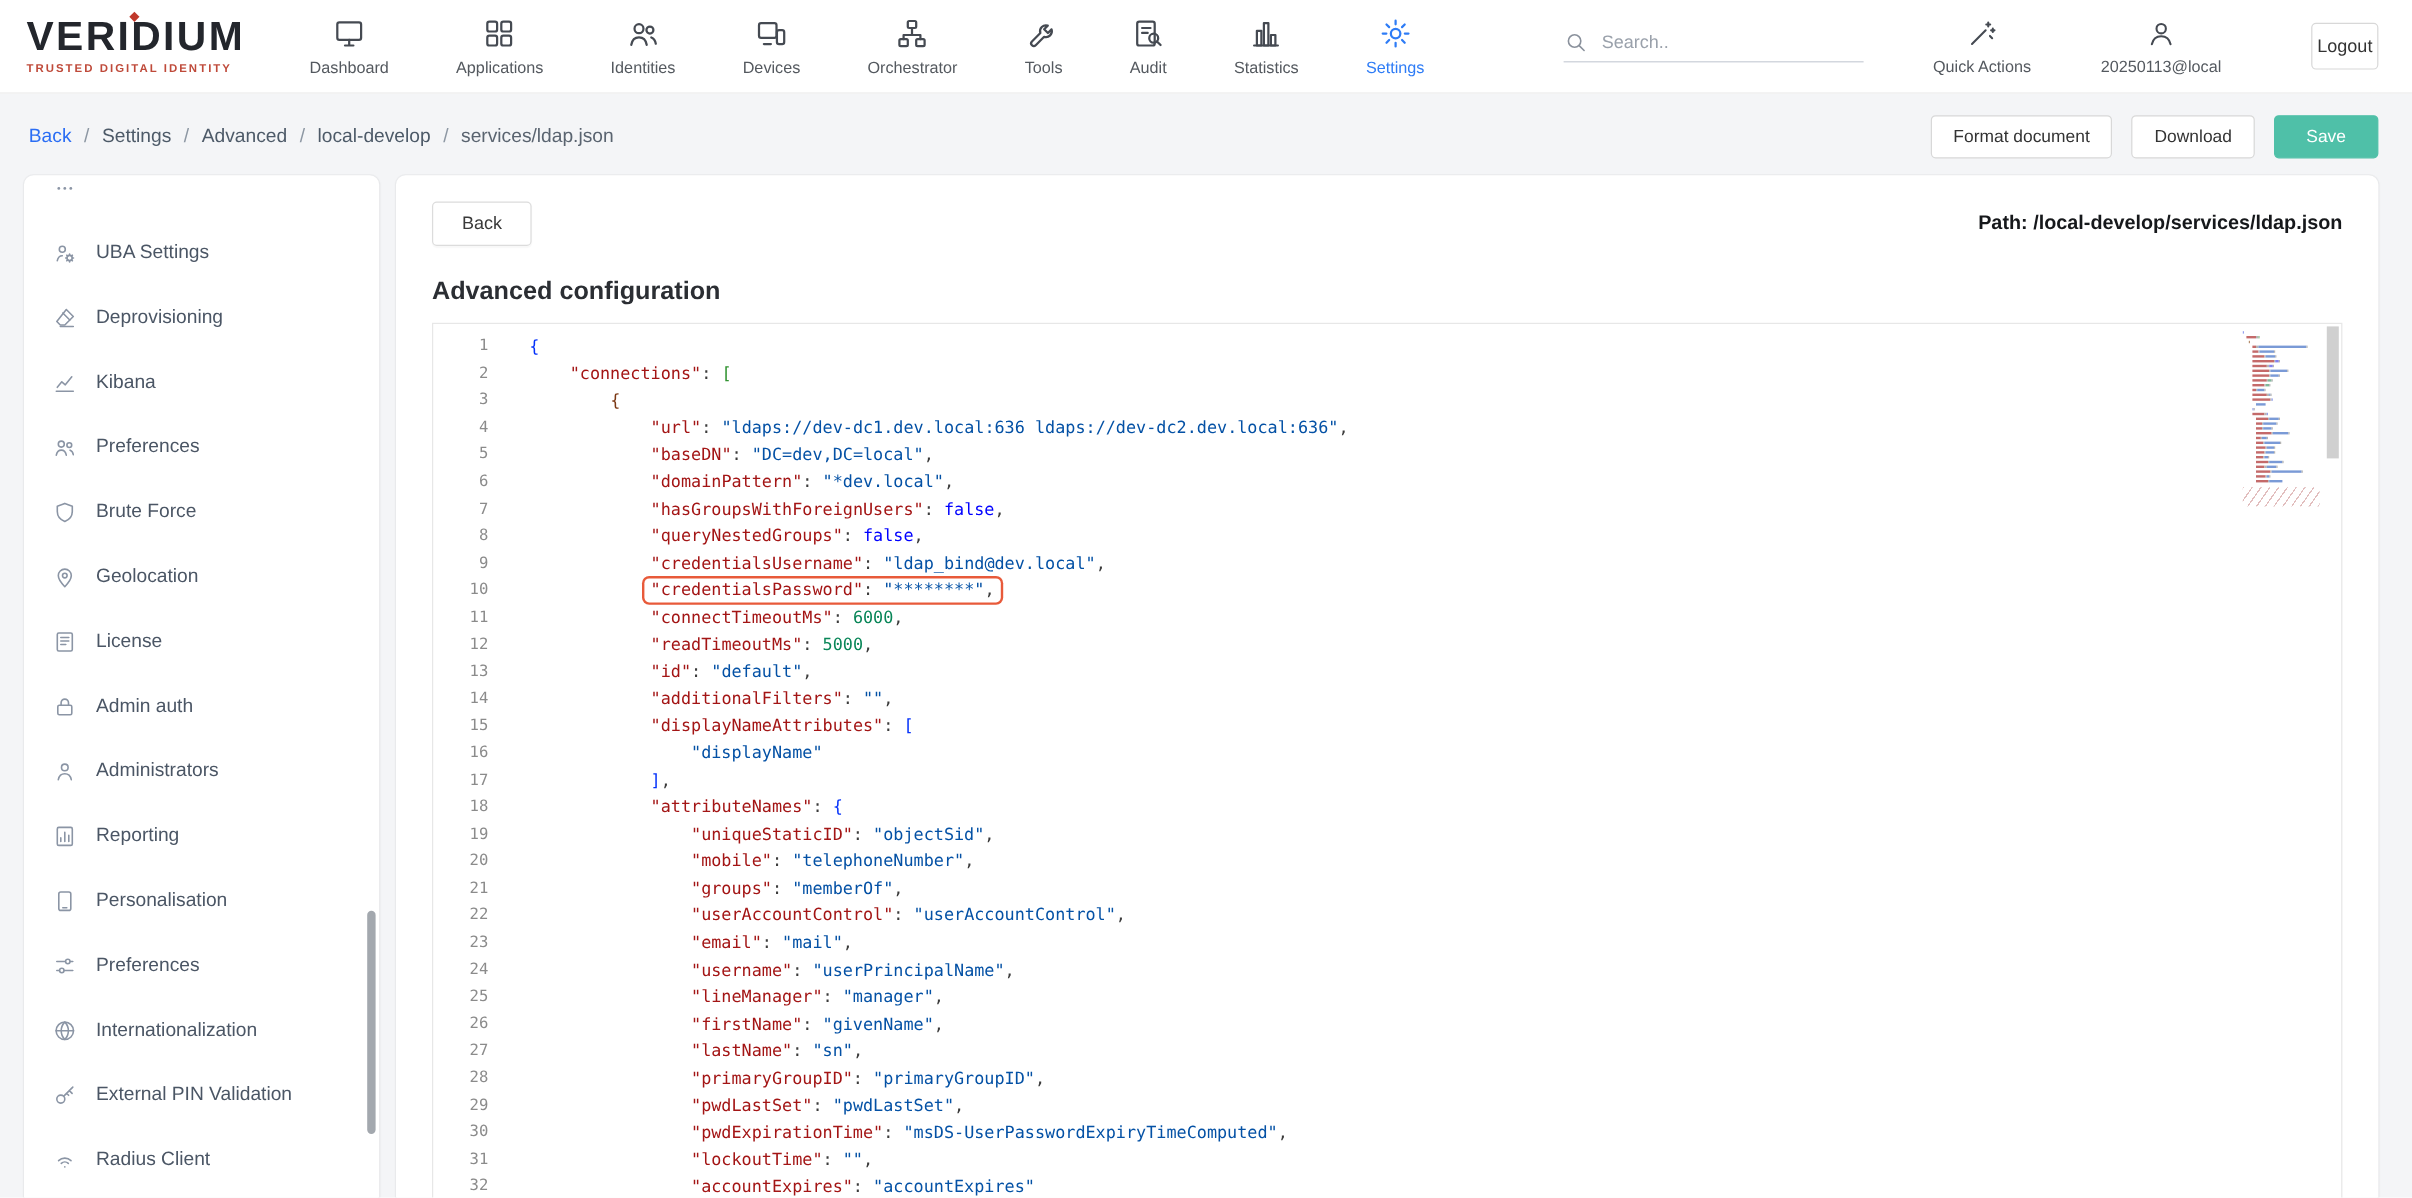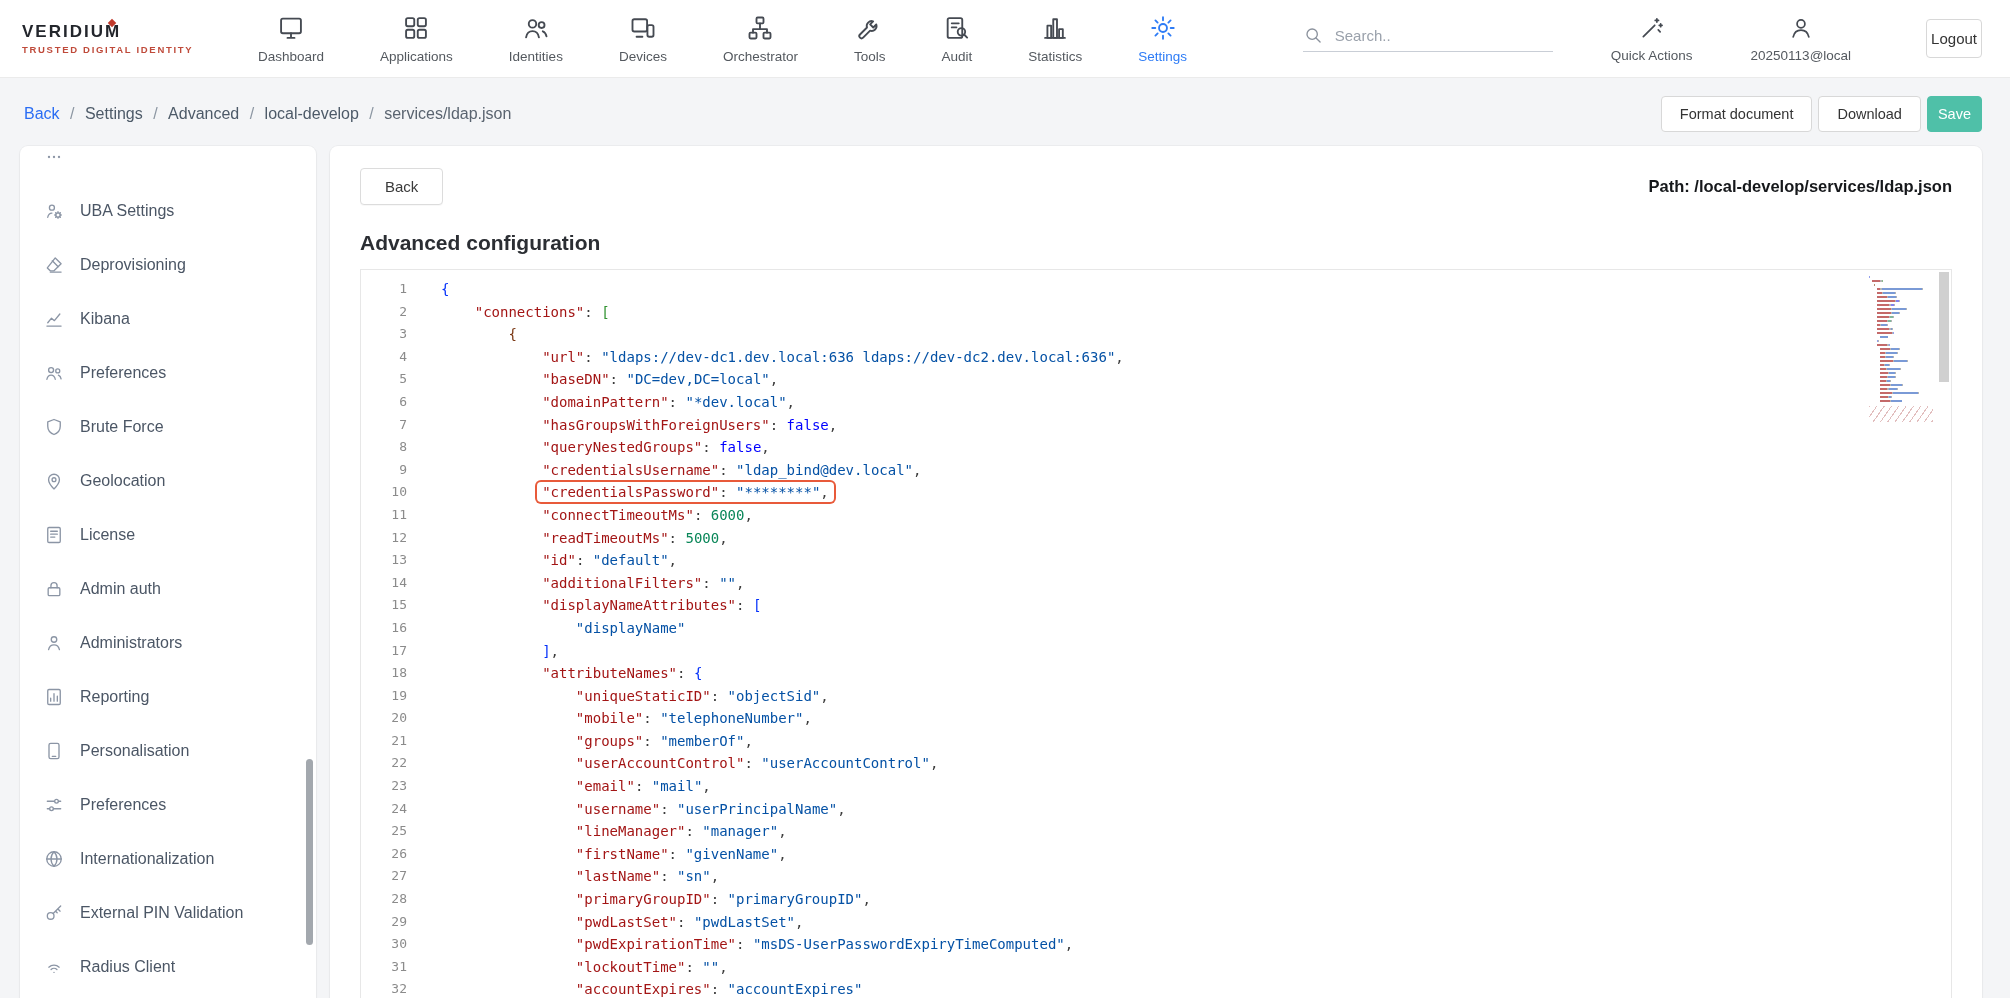--- a/index.html
+++ b/index.html
@@ -10,21 +10,21 @@
     color: #333;
   }
 
   
   .header {
     height: 78px; background: #fff; border-bottom: 1px solid #ebebeb;
     display: flex; align-items: center; padding: 0 28px 0 22px;
   }
   .brand { display: flex; flex-direction: column; margin-right: 46px; min-width: 190px; }
   .brand-name {
-    font-size: 17px; font-weight: 700; letter-spacing: 2px; color: #23262c;
+    font-size: 34px; font-weight: 700; letter-spacing: 2px; color: #23262c;
     position: relative; line-height: 1;
   }
   .brand-name::after {
     content: ""; position: absolute; left: 87px; top: -3px; width: 6px; height: 6px;
     background: #c0392b; transform: rotate(45deg);
   }
   .brand-tagline { font-size: 9.5px; letter-spacing: 1.7px; color: #bf4a3a; margin-top: 4px; font-weight: 600; }
 
   .main-nav { display: flex; gap: 56px; align-items: flex-end; }
   .nav-item { display: flex; flex-direction: column; align-items: center; cursor: pointer; color: #454a52; }
@@ -51,26 +51,26 @@
   }
 
   
   .breadcrumb-bar { display: flex; align-items: center; padding: 18px 28px 14px 24px; }
   .breadcrumb { font-size: 16px; display: flex; gap: 6px; align-items: center; }
   .crumb { color: #4d5a68; cursor: pointer; }
   .crumb-home { color: #2a6df4; }
   .crumb-last { color: #5a6470; cursor: default; }
   .crumb-sep { color: #8d97a3; white-space: pre; }
 
-  .doc-toolbar { margin-left: auto; display: flex; gap: 6px; }
+  .doc-toolbar { margin-left: auto; display: flex; gap: 16px; }
   .tb-btn {
     background: #fff; border: 1px solid #d8d8d8; border-radius: 4px; padding: 9px 18px;
     font-size: 14.5px; color: #333; cursor: pointer; font-family: "Liberation Sans", sans-serif;
   }
-  .tb-btn.save { background: #4fc0a8; border-color: #4fc0a8; color: #fff; padding: 9px 10px; }
+  .tb-btn.save { background: #4fc0a8; border-color: #4fc0a8; color: #fff; padding: 9px 26px; }
 
   
   .layout { display: flex; gap: 14px; padding: 0 28px 0 20px; align-items: flex-start; height: 846px; }
 
   
   .sidebar {
     width: 296px; background: #fff; border-radius: 8px; overflow: hidden; position: relative;
     height: 1100px; box-shadow: 0 0 0 1px rgba(0,0,0,.03), 0 1px 3px rgba(0,0,0,.04);
     flex: none;
   }

